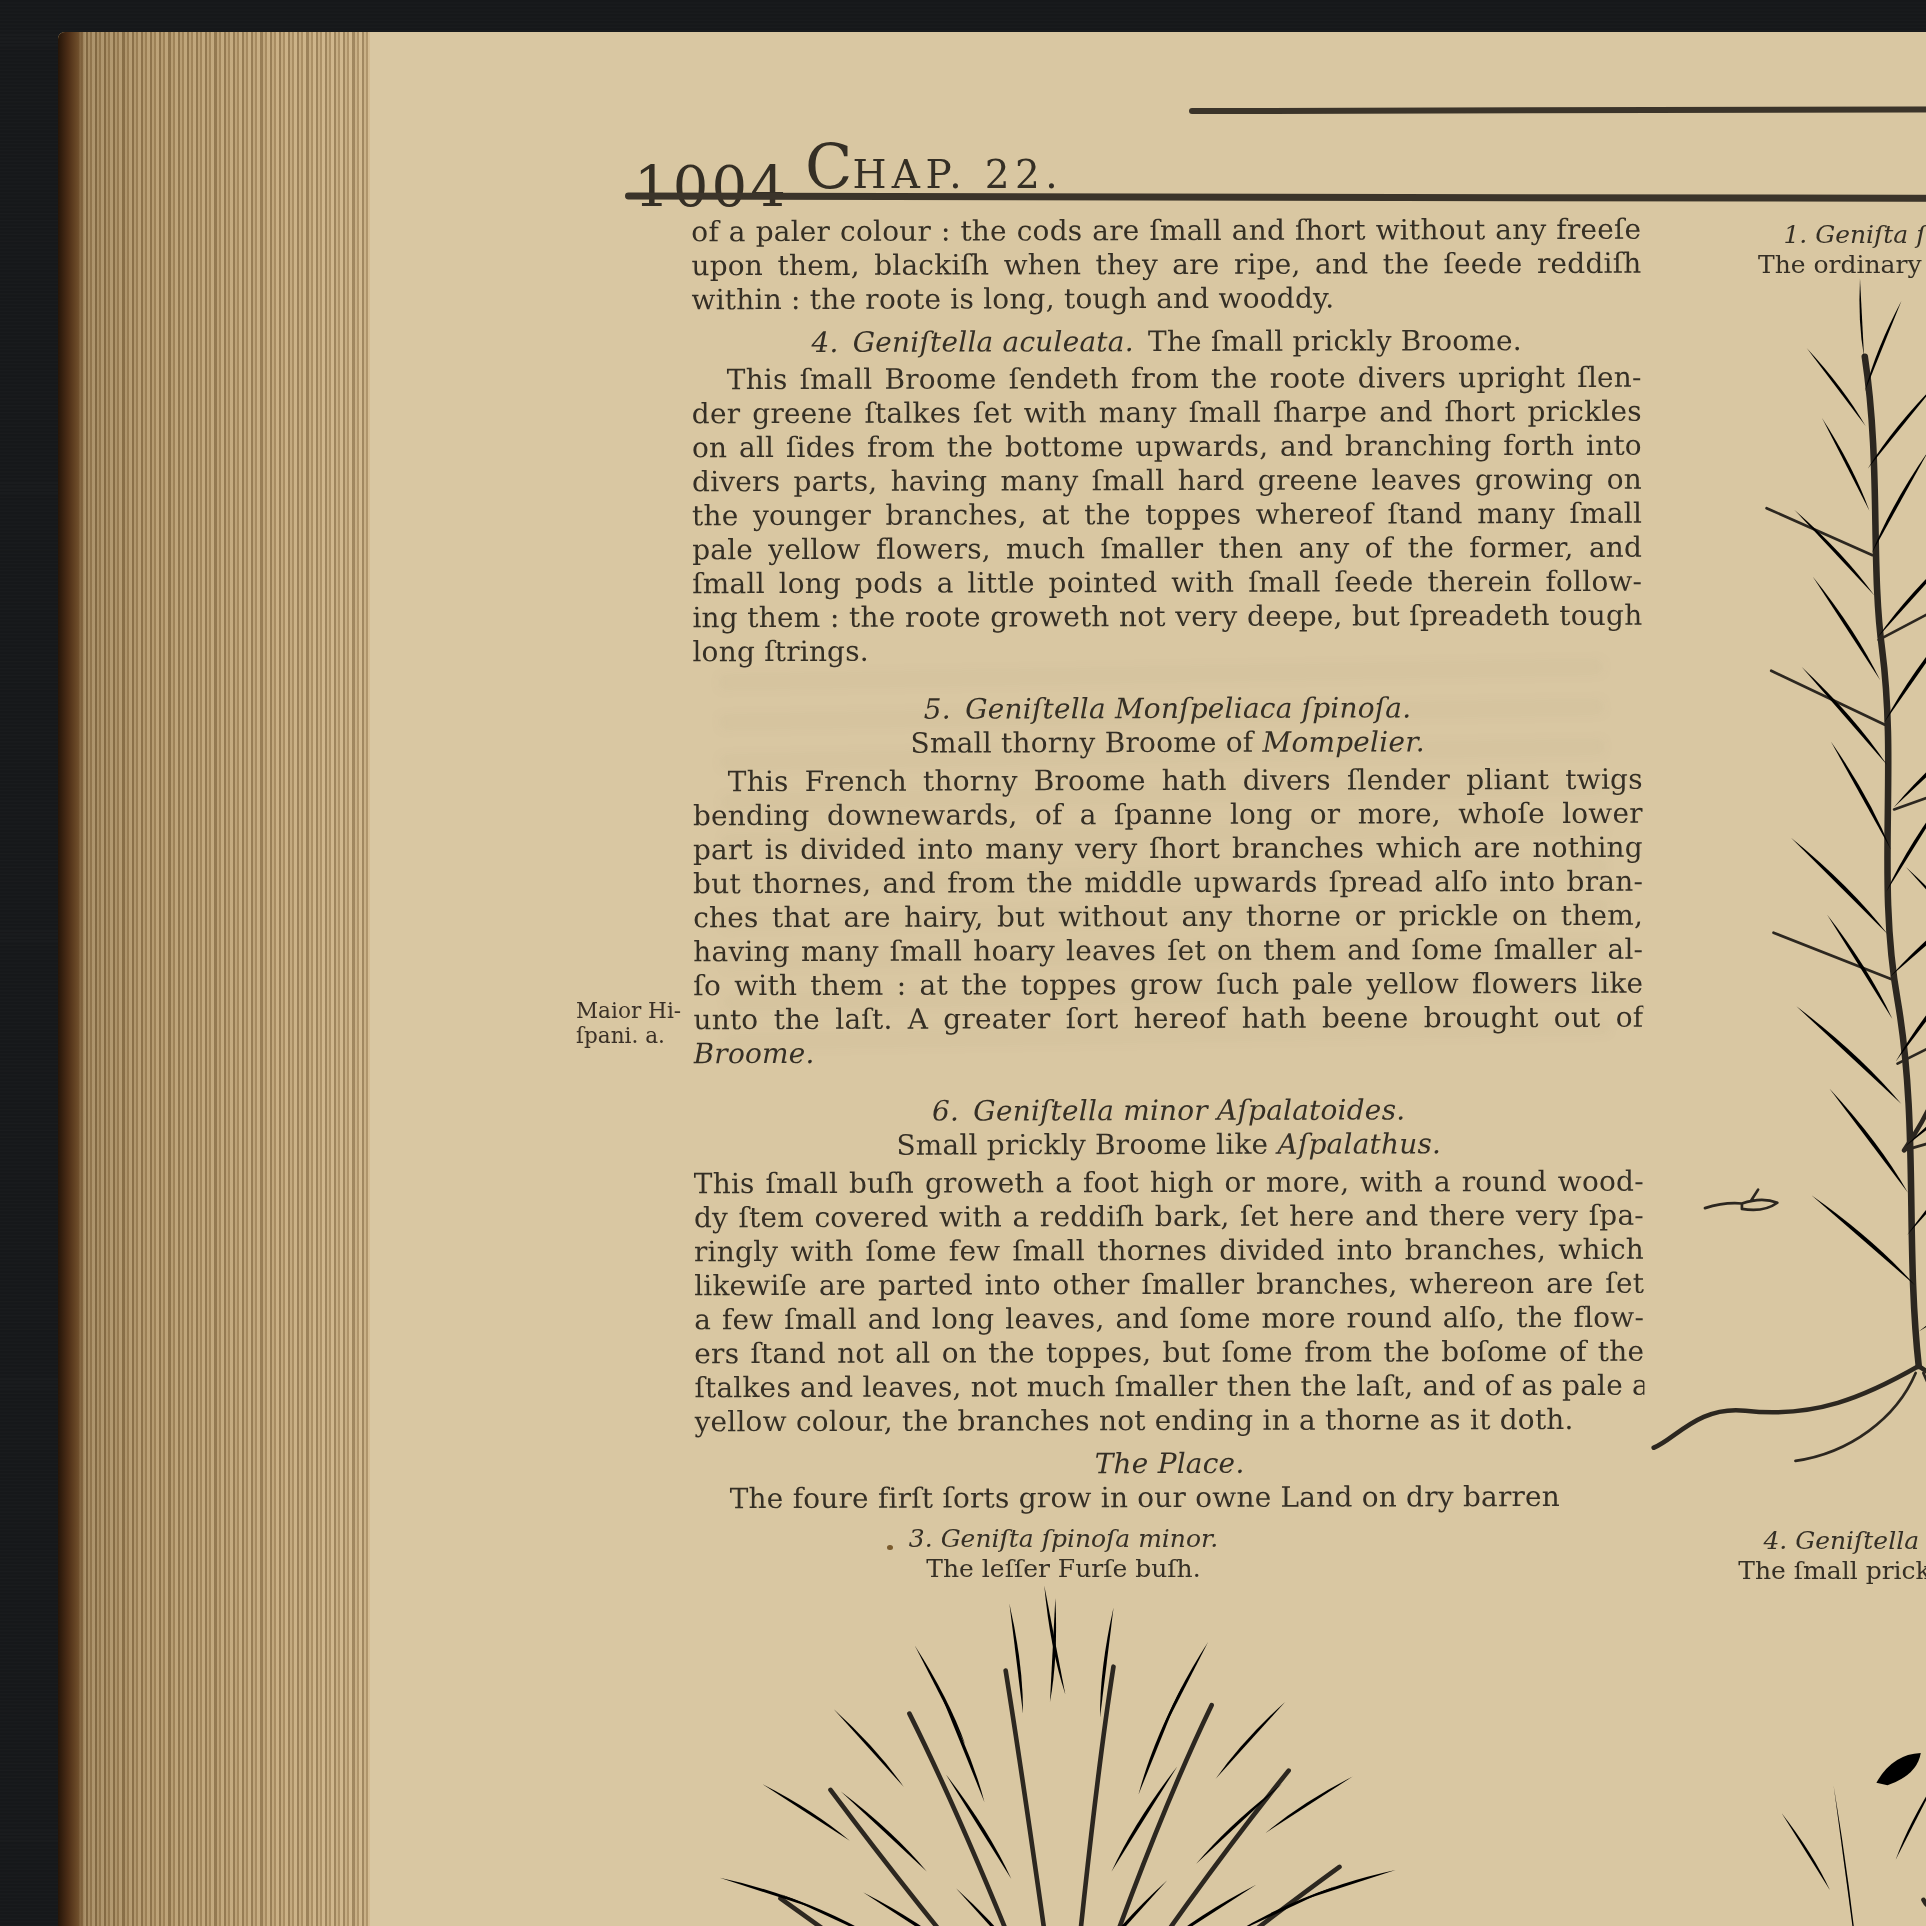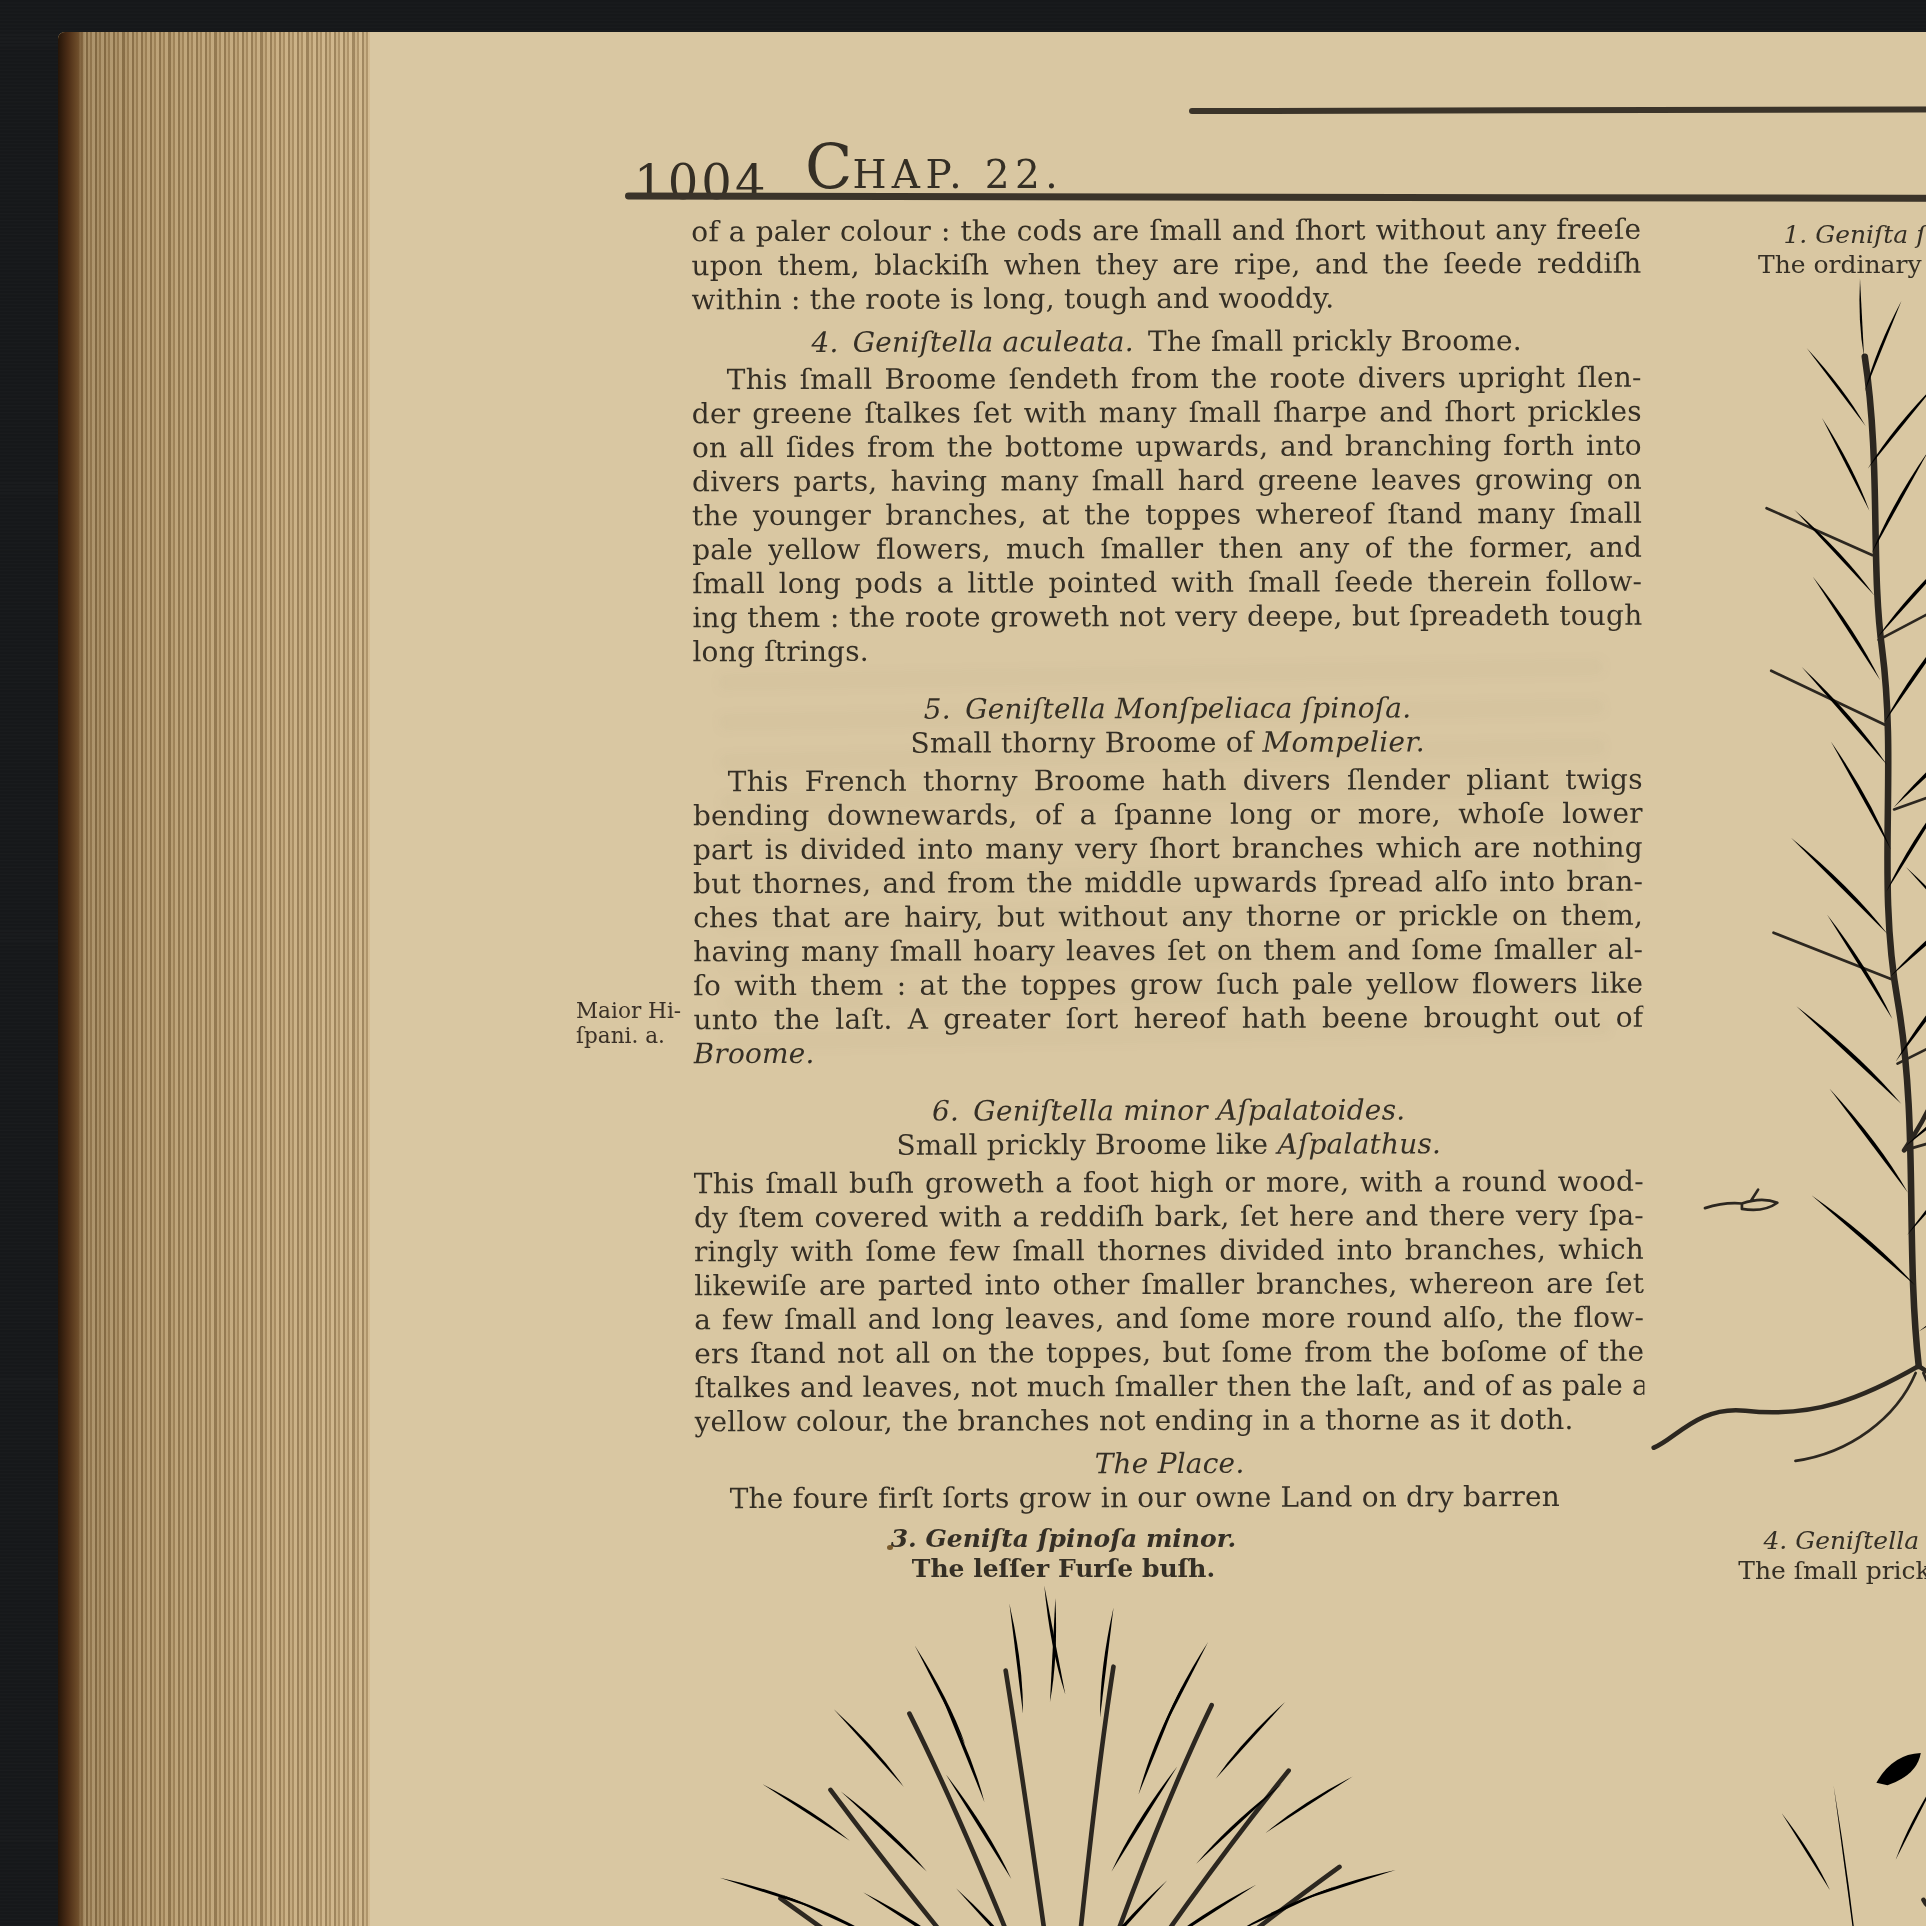--- a/index.html
+++ b/index.html
@@ -27,21 +27,21 @@
       linear-gradient(270deg, #9a8154 0, #bda océ37 0, #bfa87d 31px, rgba(222,205,168,0) 177px),
       linear-gradient(0deg, rgba(170,144,100,.6) 0, rgba(222,205,168,0) 77px),
       linear-gradient(180deg, rgba(176,152,108,.5) 0, rgba(222,205,168,0) 42px),
       #dccaa5;
   }
   .content{position:absolute;left:424px;top:33px;width:1718px;height:2870px;}
 
   .ink{color:#352f25;}
   .it{font-style:italic;}
 
-  .folio{position:absolute;left:152px;top:89px;font-size:48px;letter-spacing:3.1px;}
+  .folio{position:absolute;left:152px;top:89px;font-size:56px;letter-spacing:3.1px;}
   .chap{position:absolute;left:323px;top:65px;white-space:nowrap;}
   .chap .big{font-size:62px;}
   .chap .sc{font-size:39px;letter-spacing:5.4px;margin-top:48px;}
   .running-title{position:absolute;left:655px;top:72px;width:709px;text-align:center;
     font-size:49px;font-style:italic;white-space:nowrap;}
   .rule{position:absolute;background:#3b342a;border-radius:3.9px;}
   .rule-top{left:707px;top:42px;width:1017px;height:6.2px;transform:rotate(-.12deg);}
   .rule-bottom{left:143px;top:129px;width:1623px;height:6.5px;transform:rotate(.1deg);}
 
   .col{position:absolute;left:211px;top:149px;width:950px;font-size:28px;line-height:34px;
@@ -55,21 +55,21 @@
   .mt-head{margin-top:8.5px;}
   .place-line{margin-top:0;text-indent:35px;height:34px;white-space:nowrap;}
 
   .margin-note{position:absolute;left:94px;top:933px;width:131px;font-size:21.6px;
     line-height:25.4px;color:#3a3026;}
 
   .cap{position:absolute;text-align:center;font-size:25px;line-height:30px;}
   .cap .l1{font-style:italic;white-space:nowrap;}
   .cap .l2{white-space:nowrap;}
   .cap1{left:1186px;top:155px;width:570px;}
-  .cap3{left:358px;top:1459px;width:447px;font-weight:bold;}
+  .cap3{left:358px;top:1459px;width:447px;}
   .cap4{left:1163px;top:1461px;width:516px;}
 
   svg.wc{position:absolute;overflow:visible;}
   .wc path{stroke:#2c2720;fill:none;stroke-linecap:round;stroke-linejoin:round;}
   .s1{stroke-width:7px;}
   .s2{stroke-width:12px;}
   .s3{stroke-width:17px;}
   .wc1{left:1167px;top:234px;width:578px;height:1225px;}
   .wc3{left:175px;top:1537px;width:809px;height:847px;}
   .wc4{left:1009px;top:1579px;width:713px;height:1283px;}

